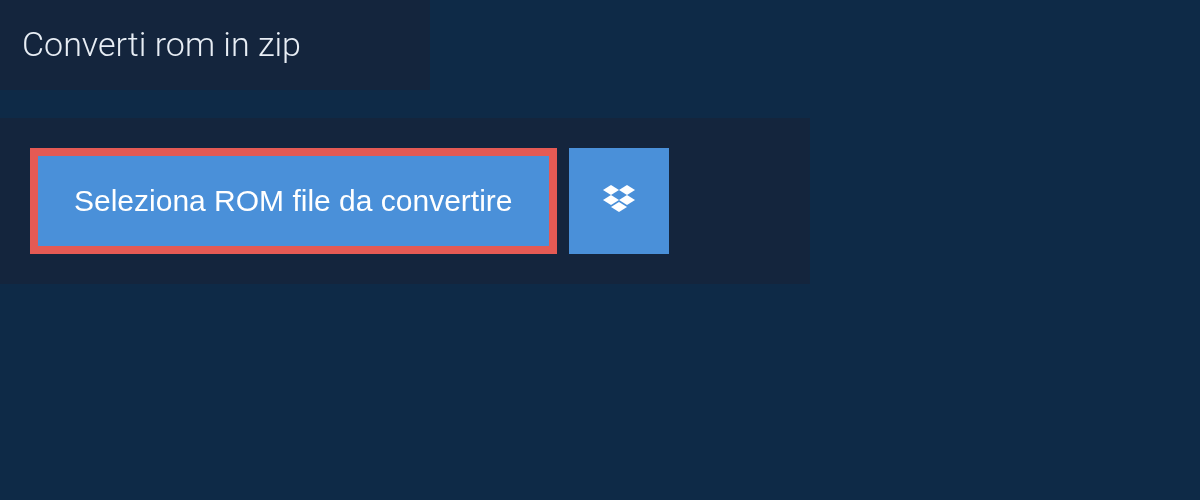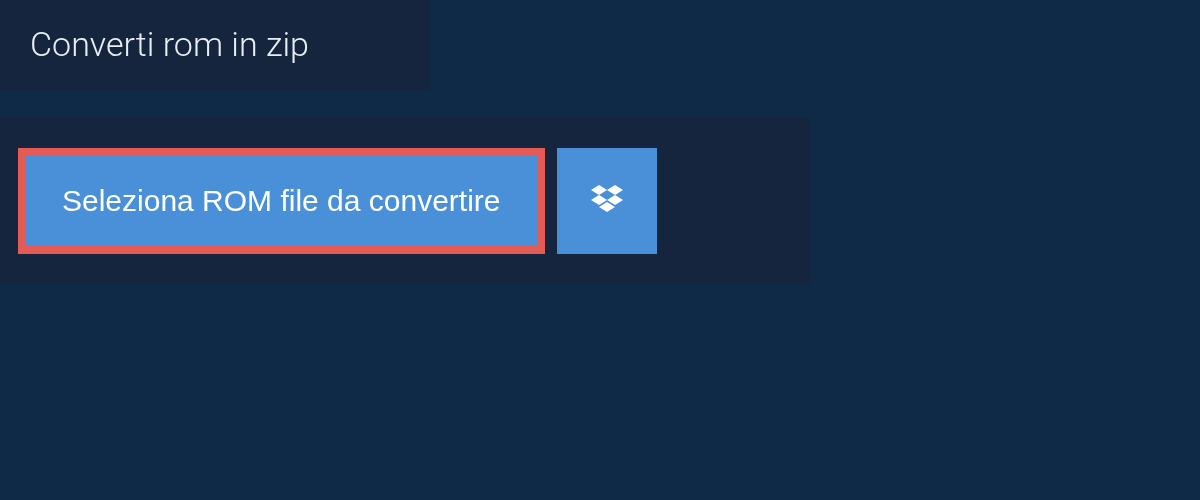--- a/index.html
+++ b/index.html
@@ -12,27 +12,27 @@
       height: 500px;
       background-color: #0e2a47;
       font-family: -apple-system, BlinkMacSystemFont, "Segoe UI", Roboto, Helvetica, Arial, sans-serif;
       overflow: hidden;
     }
     .header-tab {
       background-color: #14253d;
       color: #e8eef5;
       font-size: 34px;
       font-weight: 300;
-      padding: 24px 30px 26px 30px;
+      padding: 24px 30px 26px 22px;
       display: inline-block;
       min-width: 430px;
     }
     .content-area {
       background-color: #14253d;
-      padding: 30px 30px 30px 18px;
+      padding: 30px 30px 30px 30px;
       width: 810px;
       margin-top: 28px;
     }
     .button-row {
       display: flex;
       gap: 12px;
       align-items: stretch;
     }
     .select-button {
       background-color: #4a90d9;

